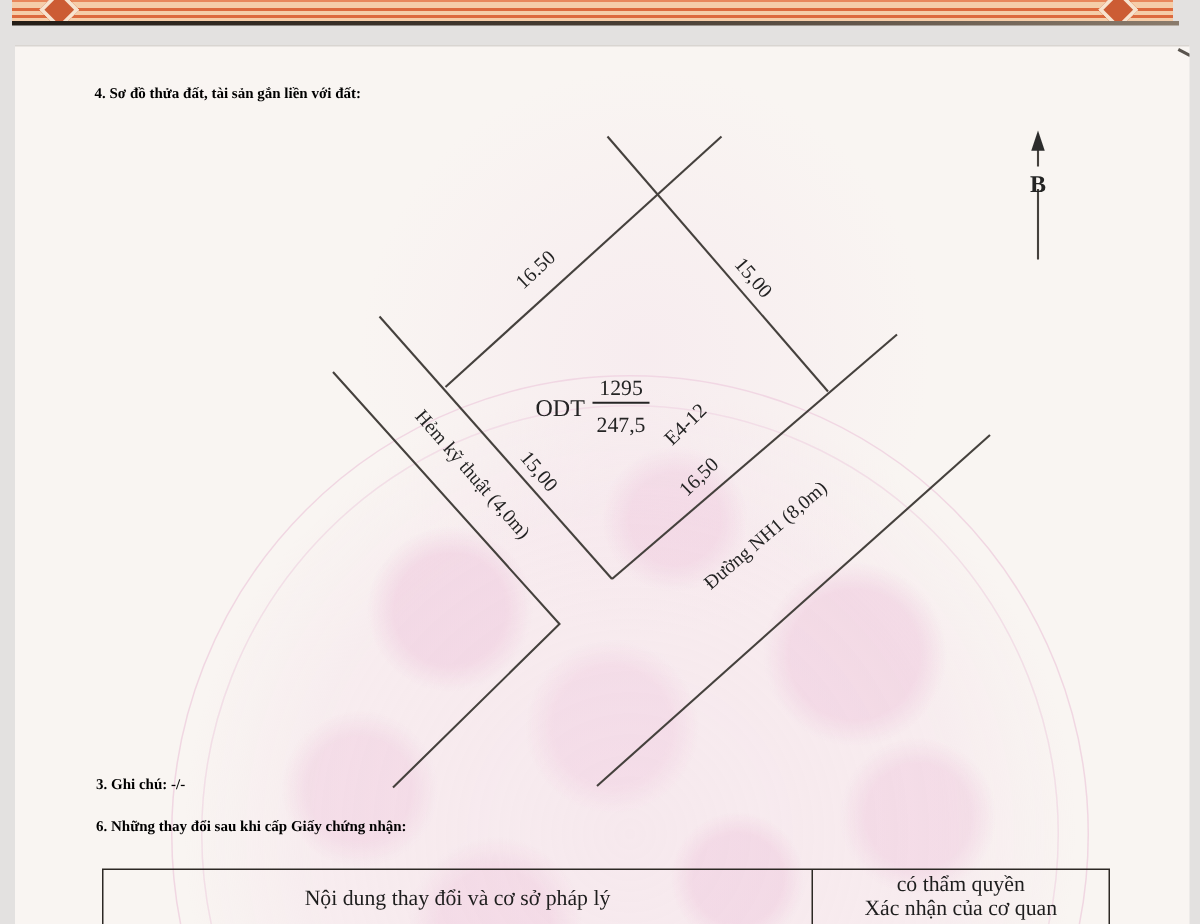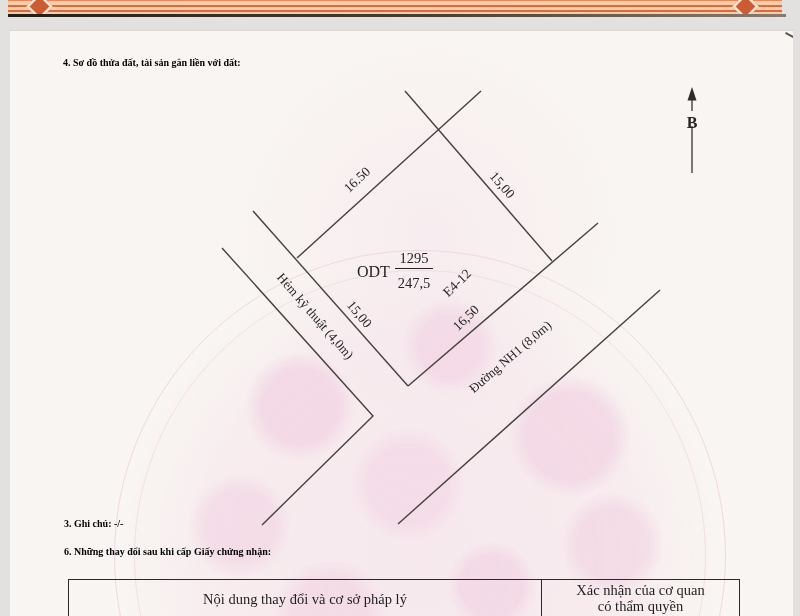--- a/index.html
+++ b/index.html
@@ -123,18 +123,18 @@
       <text class="lbl" x="312" y="318" text-anchor="middle" transform="rotate(49 312 318)">Hẻm kỹ thuật (4,0m)</text>
       <text class="lbl" x="513" y="359" text-anchor="middle" transform="rotate(-40.5 513 359)">Đường NH1 (8,0m)</text>
     </svg>
 
     <div class="heading h5">3. Ghi chú: -/-</div>
     <div class="heading h6">6. Những thay đổi sau khi cấp Giấy chứng nhận:</div>
 
     <div class="chg-table">
       <div class="chg-c1">Nội dung thay đổi và cơ sở pháp lý</div>
       <div class="chg-c2">
+        <div>có thẩm quyền</div>
         <div>Xác nhận của cơ quan</div>
-        <div>có thẩm quyền</div>
       </div>
     </div>
   </div>
 </div>
 
 </body></html>

